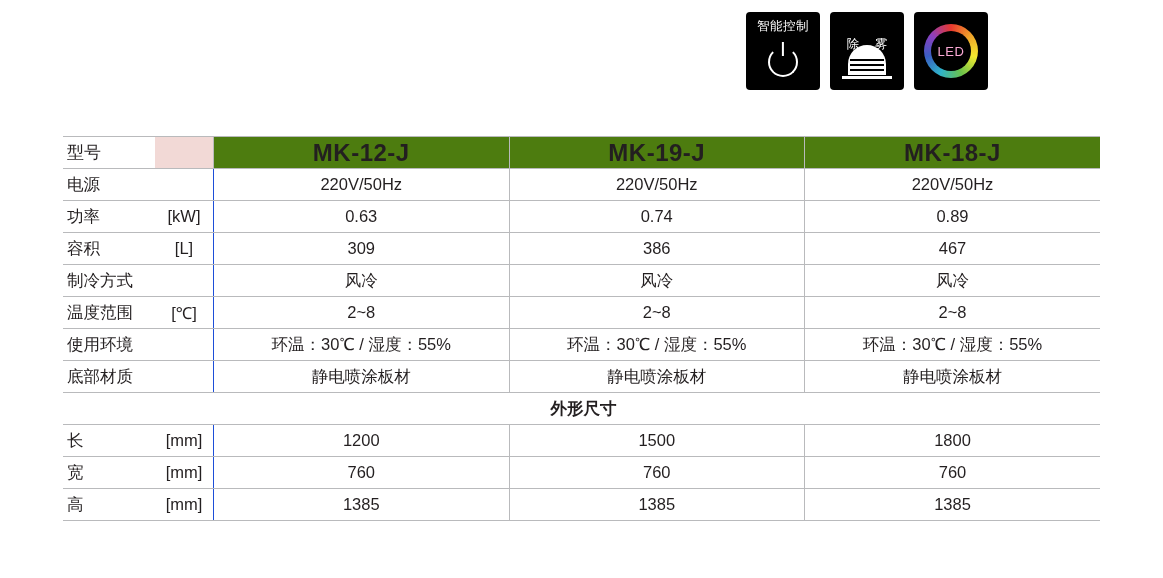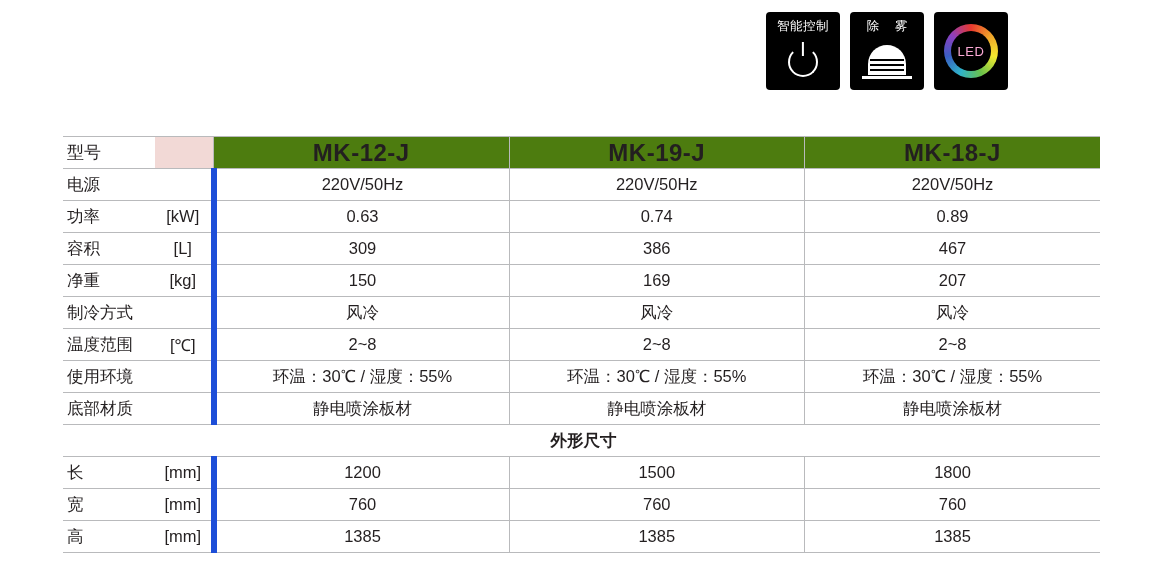--- a/index.html
+++ b/index.html
@@ -13,21 +13,21 @@
     font-family: "Liberation Sans", sans-serif;
     color: #231f20;
     position: relative;
     overflow: hidden;
   }
 
   
   .badges {
     position: absolute;
     top: 12px;
-    left: 766px;
+    left: 746px;
     display: flex;
     gap: 10px;
   }
   .badge {
     width: 74px;
     height: 78px;
     background: #000000;
     border-radius: 4px;
     position: relative;
     color: #ffffff;
@@ -37,20 +37,21 @@
   .badge-label {
     text-align: center;
     font-size: 12.5px;
     letter-spacing: 0.5px;
     line-height: 14px;
     white-space: nowrap;
   }
   .badge-label.spaced {
     letter-spacing: 6px;
     padding-left: 6px;
+    margin-top: 18px;
   }
   .badge-art {
     position: absolute;
     left: 0;
     right: 0;
     bottom: 6px;
     height: 44px;
     display: flex;
     align-items: center;
     justify-content: center;
@@ -189,21 +190,21 @@
   .c-label {
     width: 88px;
     text-align: left !important;
     padding-left: 4px !important;
     font-size: 16.5px;
   }
   .c-unit {
     width: 58px;
     font-size: 12.5px;
     color: #231f20;
-    border-right: 6px solid #1d4ed8;
+    border-right: 1px solid #1d4ed8;
   }
   .c-val {
     border-right: 1px solid #b9babc;
   }
   .c-val:last-child { border-right: none; }
 
   .head td {
     height: 44px;
   }
   .head .c-val {
@@ -288,27 +289,20 @@
       </tr>
 
       <tr>
         <td class="c-label">容积</td>
         <td class="c-unit">[L]</td>
         <td class="c-val">309</td>
         <td class="c-val">386</td>
         <td class="c-val">467</td>
       </tr>
 
-      <tr>
-        <td class="c-label">净重</td>
-        <td class="c-unit">[kg]</td>
-        <td class="c-val">150</td>
-        <td class="c-val">169</td>
-        <td class="c-val">207</td>
-      </tr>
 
       <tr>
         <td class="c-label">制冷方式</td>
         <td class="c-unit"></td>
         <td class="c-val">风冷</td>
         <td class="c-val">风冷</td>
         <td class="c-val">风冷</td>
       </tr>
 
       <tr>

